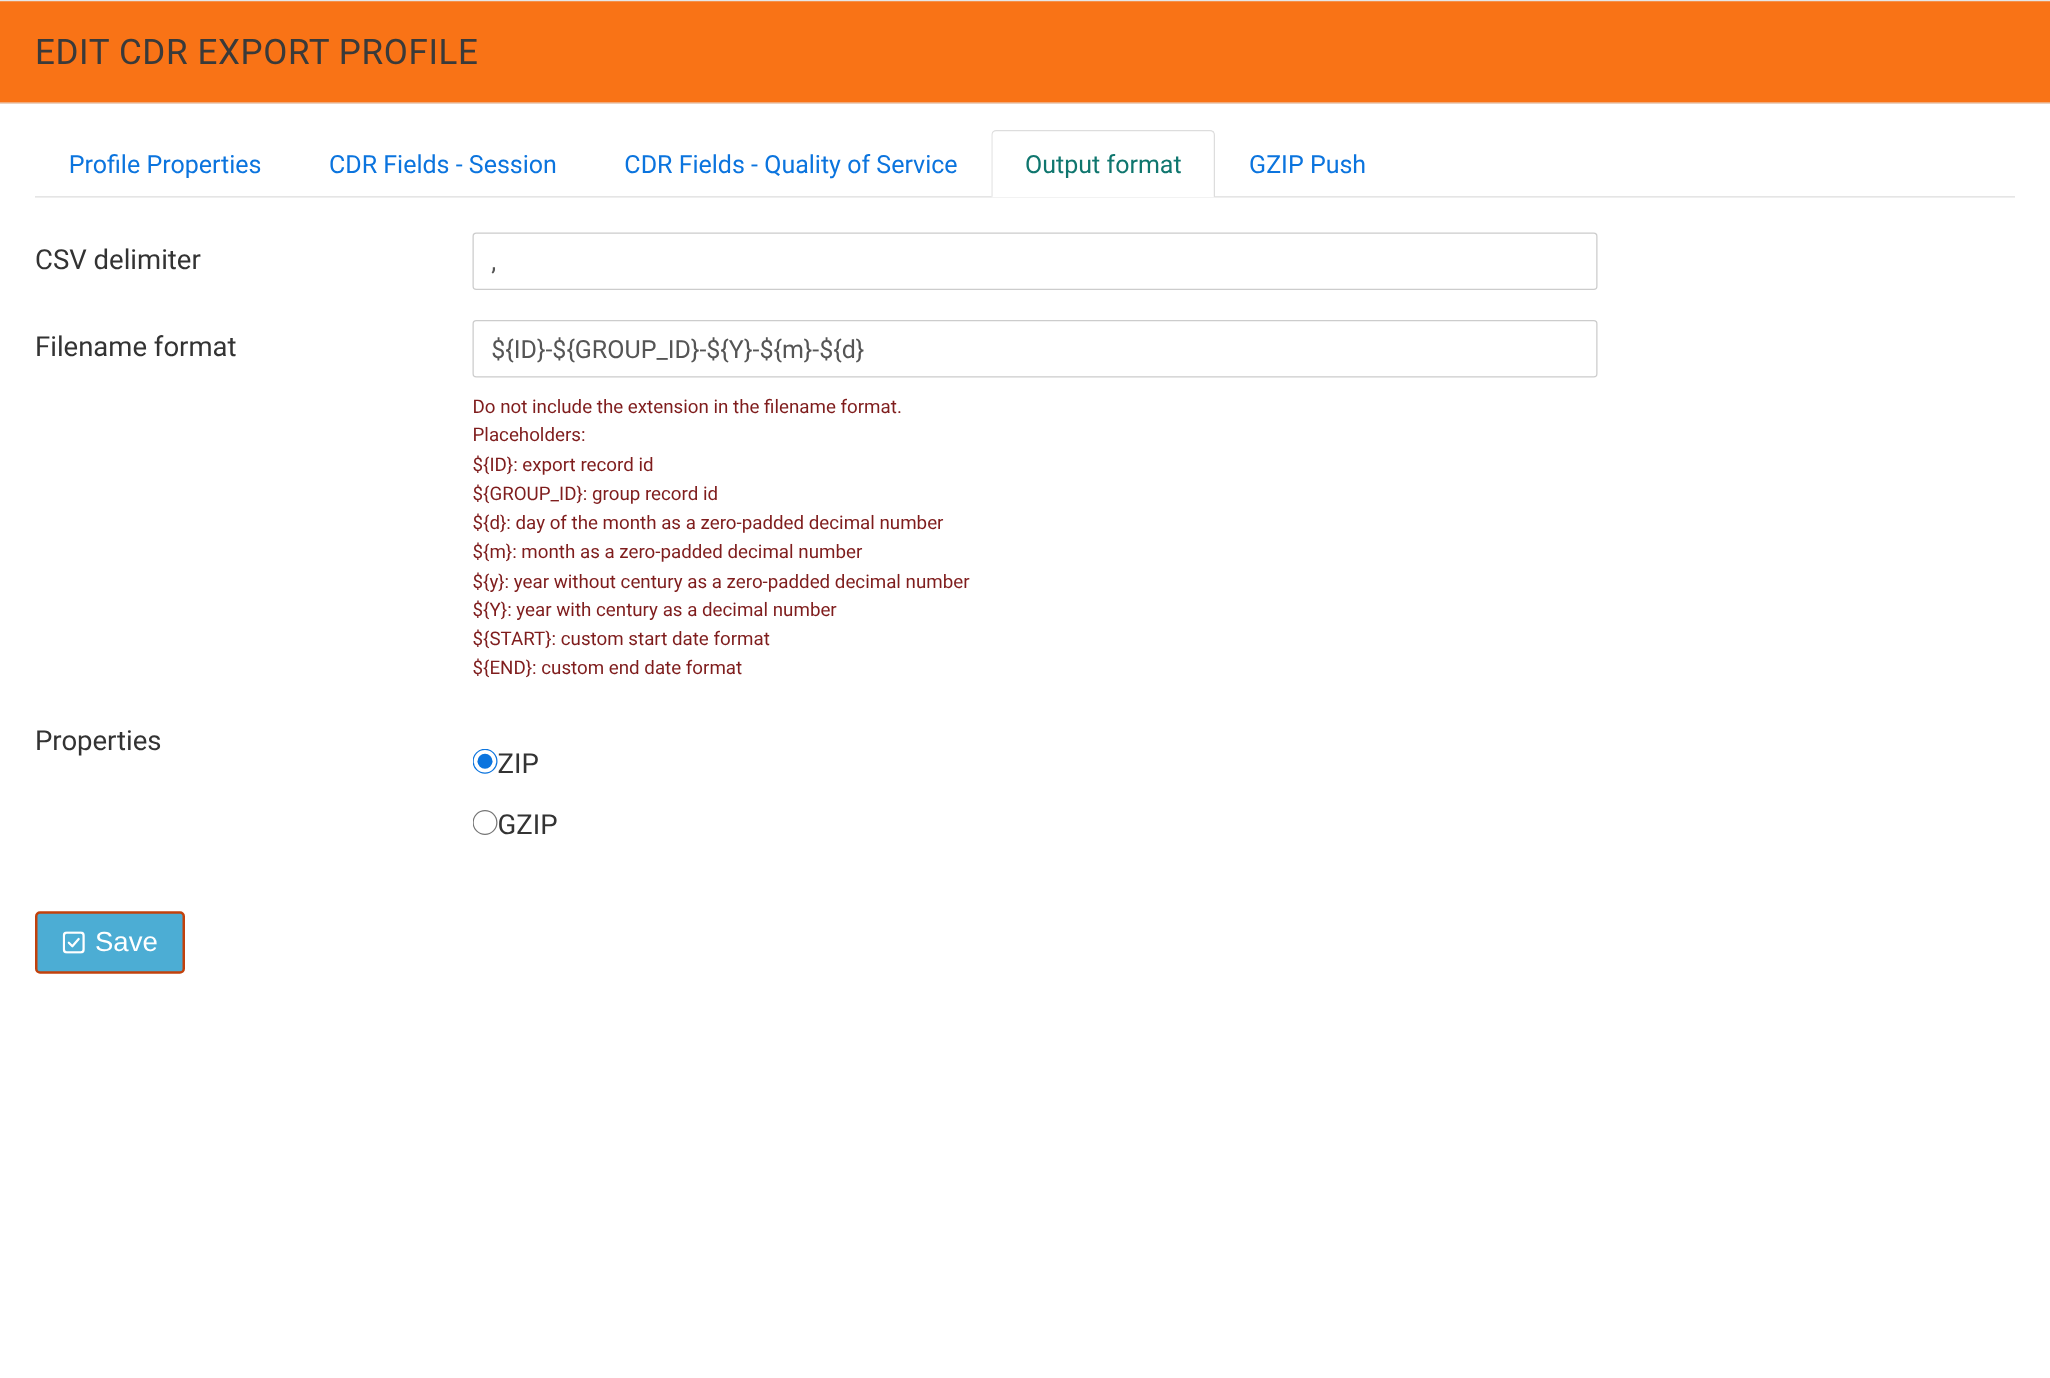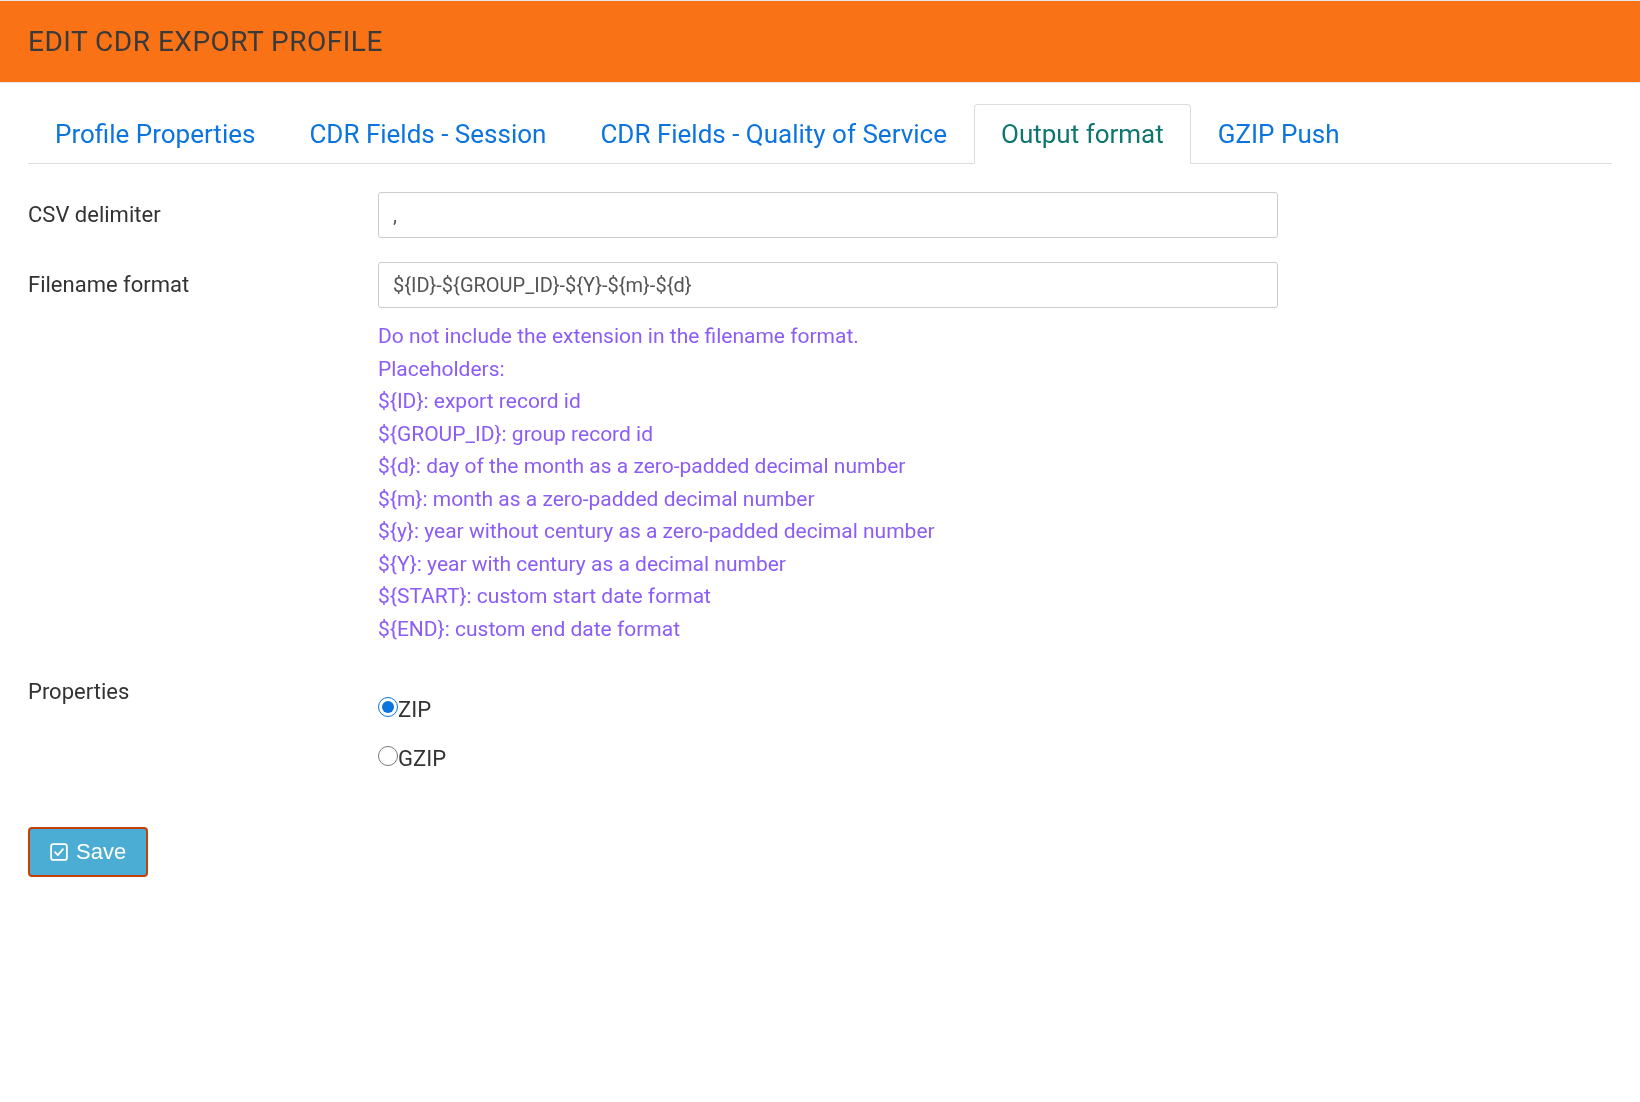--- a/index.html
+++ b/index.html
@@ -25,21 +25,21 @@
     padding: 20px 28px 28px 28px;
   }
   .tabs {
     display: flex;
     border-bottom: 1px solid #ddd;
     gap: 0;
     margin-bottom: 28px;
   }
   .tab {
     padding: 14px 26px;
-    font-size: 26px;
+    font-size: 20px;
     color: #0b74de;
     cursor: pointer;
     border: 1px solid transparent;
     border-bottom: none;
     position: relative;
     top: 1px;
     background: transparent;
   }
   .tab.active {
     color: #0f766e;
@@ -69,22 +69,22 @@
   .text-input {
     width: 100%;
     padding: 10px 14px;
     font-size: 20px;
     border: 1px solid #ccc;
     border-radius: 3px;
     color: #555;
     font-family: inherit;
   }
   .help-text {
-    color: #8b5cf6;
-    font-size: 21px;
+    color: #7f1d1d;
+    font-size: 15px;
     line-height: 1.55;
     margin-top: 12px;
   }
   .radio-group {
     padding-top: 4px;
   }
   .radio-option {
     display: flex;
     margin-bottom: 12px;
     font-size: 22px;

